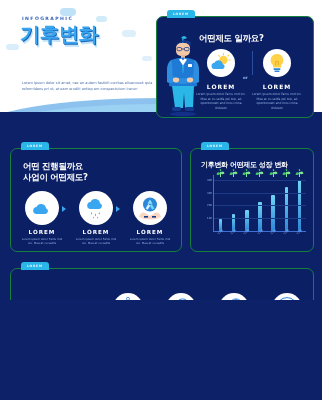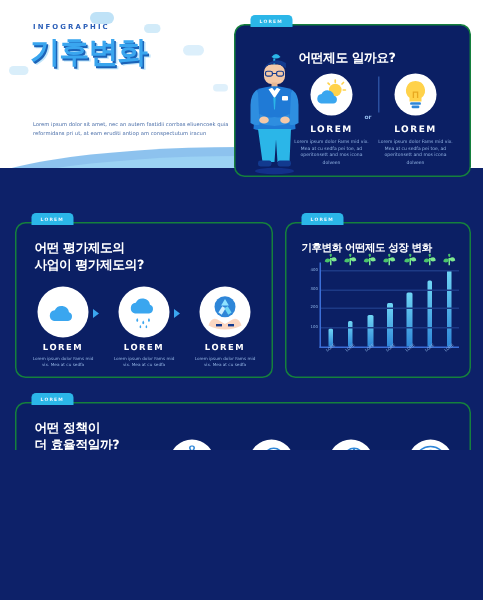--- a/index.html
+++ b/index.html
@@ -211,22 +211,22 @@
 
     <div class="lorem-h l1">LOREM</div>
     <div class="lorem-b b1">Lorem ipsum dolor Fams mid vix. Mea at cu sedfa pei toe, ad operitonsett and mos icona dolveen</div>
     <div class="lorem-h l2">LOREM</div>
     <div class="lorem-b b2">Lorem ipsum dolor Fams mid vix. Mea at cu sedfa pei toe, ad operitonsett and mos icona dolveen</div>
   </div>
 
   <div class="panel" id="panelB">
     <div class="tab">LOREM</div>
     <div class="p-title">
-      <span style="display:block">어떤 평가제도의</span>
-      <span style="display:block">사업이 평가제도의?</span>
+      <span style="display:block">어떤 진행될까요</span>
+      <span style="display:block">사업이 어떤제도?</span>
     </div>
 
     <div class="circ ic i1">
       <svg width="22" height="16" viewBox="0 0 22 16">
         <path d="M5 14 a3.6 3.6 0 0 1 .5-7.1 a5 5 0 0 1 9.5 1.3 a3 3 0 0 1-.6 5.8z" fill="#3aa6ef"></path>
       </svg>
     </div>
     <div class="arrow a1"></div>
 
     <div class="circ ic i2">
@@ -349,24 +349,20 @@
           <span class="ytick">200</span>
         </div>
         <div class="gline" style="bottom: 22.2222%;">
           <span class="ytick">100</span>
         </div>
       </div>
   </div>
 
   <div class="panel" id="panelD">
     <div class="tab">LOREM</div>
-    <div class="p-title">
-      <span style="display:block">어떤 정책이</span>
-      <span style="display:block">더 효율적일까?</span>
-    </div>
 
     <svg class="house" viewBox="0 0 72 72">
       <ellipse cx="36" cy="69" rx="30" ry="2.4" fill="#0a1a55"></ellipse>
       <g transform="rotate(-17 30 20)">
         <rect x="8" y="8" width="44" height="22" rx="1" fill="#bfe4fa" stroke="#6fb8e8" stroke-width=".8"></rect>
         <g stroke="#4f9fd8" stroke-width=".6">
           <line x1="19" y1="8" x2="19" y2="30"></line>
             <line x1="30" y1="8" x2="30" y2="30"></line>
           <line x1="41" y1="8" x2="41" y2="30"></line>
           <line x1="8" y1="13.5" x2="52" y2="13.5"></line>

